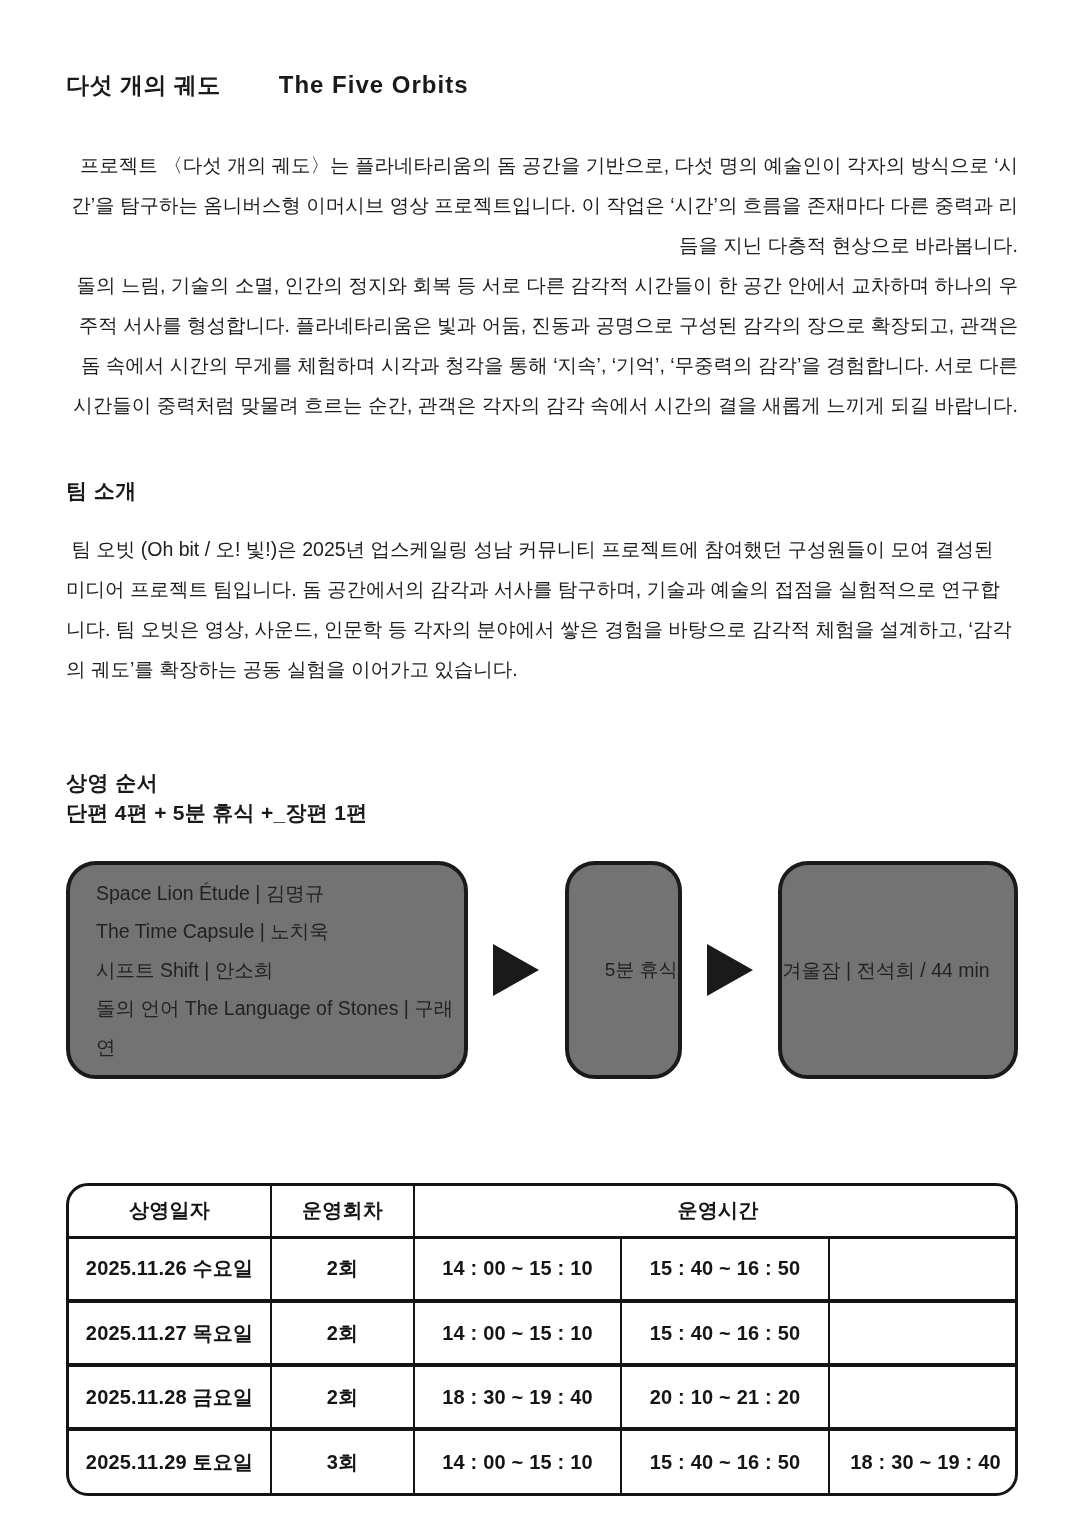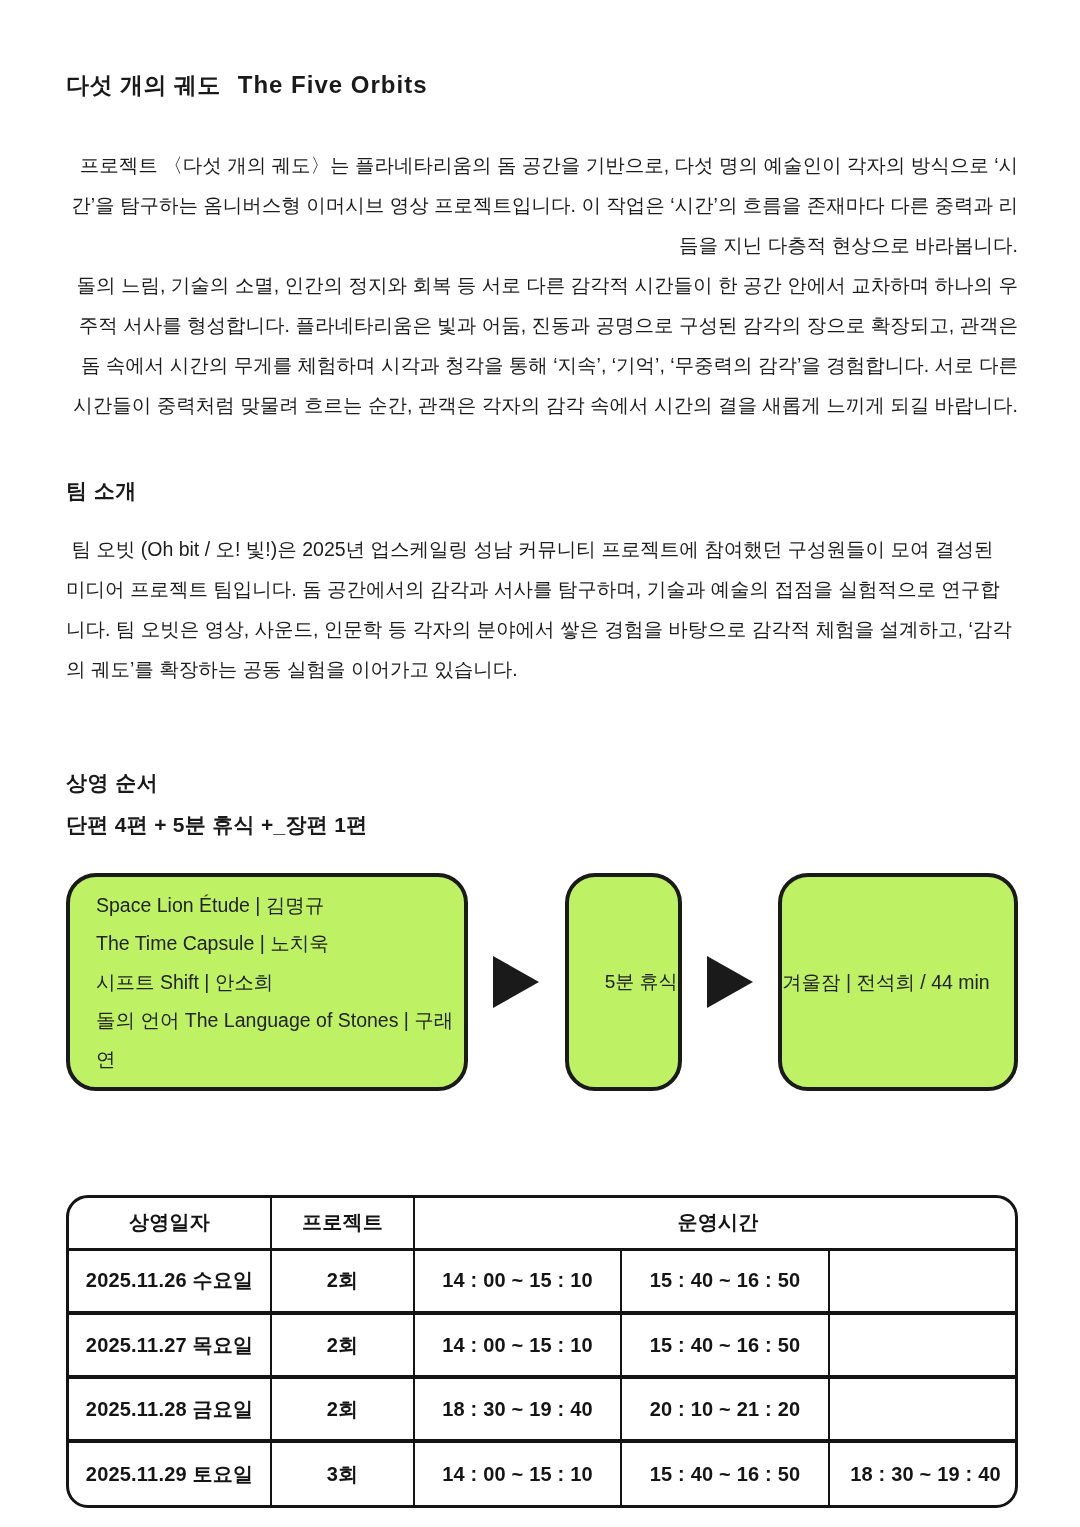--- a/index.html
+++ b/index.html
@@ -8,21 +8,21 @@
     width: 1080px;
     height: 1527px;
     overflow: hidden;
     font-family: "Liberation Sans", "DejaVu Sans", sans-serif;
     color: #1a1a1a;
     position: relative;
   }
   .page { padding: 70px 66px 0 66px; }
 
   
-  .title-row { display: flex; align-items: baseline; gap: 17px; }
+  .title-row { display: flex; align-items: baseline; gap: 58px; }
   .title-ko { font-size: 23px; font-weight: 700; letter-spacing: 0.5px; }
   .title-en { font-size: 24px; font-weight: 700; letter-spacing: 1px; }
 
   
   .intro { margin-top: 44px; width: 952px; text-align: right; }
   .intro p, .team-body {
     font-size: 19.5px;
     line-height: 40px;
     white-space: pre-wrap;
     color: #1d1d1d;
@@ -31,21 +31,21 @@
   h2.sec-heading {
     margin-top: 52px;
     font-size: 21px;
     font-weight: 700;
     letter-spacing: 0.5px;
   }
   .team-body { margin-top: 24px; width: 952px; }
 
   h2.screening-heading { margin-top: 80px; }
   h3.screening-sub {
-    margin-top: 14px;
+    margin-top: 2px;
     font-size: 21px;
     font-weight: 700;
     letter-spacing: 0.3px;
   }
 
   
   .flow {
     margin-top: 34px;
     width: 952px;
     height: 218px;
@@ -53,21 +53,21 @@
     align-items: center;
     justify-content: space-between;
   }
   .flow-box {
     height: 218px;
     border: 4px solid #1a1a1a;
     border-radius: 30px;
     display: flex;
     flex-direction: column;
     justify-content: center;
-    background: #bef264;
+    background: #737373;
   }
   .box-shorts { width: 402px; padding-left: 26px; row-gap: 0; }
   .box-shorts .short-line { font-size: 19.5px; line-height: 38.5px; color: #222; }
   .box-break { width: 117px; align-items: flex-end; }
   .box-break span { font-size: 19px; color: #222; white-space: nowrap; }
   .box-feature { width: 240px; align-items: flex-start; }
   .box-feature span { font-size: 19.5px; color: #222; white-space: nowrap; }
   .flow-arrow {
     width: 0; height: 0;
     border-left: 46px solid #1a1a1a;
@@ -146,21 +146,21 @@
       <colgroup>
         <col style="width:202px">
           <col style="width:143px">
           <col style="width:207px">
           <col style="width:208px">
           <col style="width:192px">
       </colgroup>
       <thead>
         <tr>
           <th class="v-r">상영일자</th>
-          <th class="v-r">프로젝트</th>
+          <th class="v-r">운영회차</th>
           <th colspan="3">운영시간</th>
         </tr>
       </thead>
       <tbody>
         <tr>
           <td class="v-r">2025.11.26 수요일</td>
           <td class="v-r">2회</td>
           <td class="v-r">14 : 00 ~ 15 : 10</td>
           <td class="v-r">15 : 40 ~ 16 : 50</td>
           <td></td>

